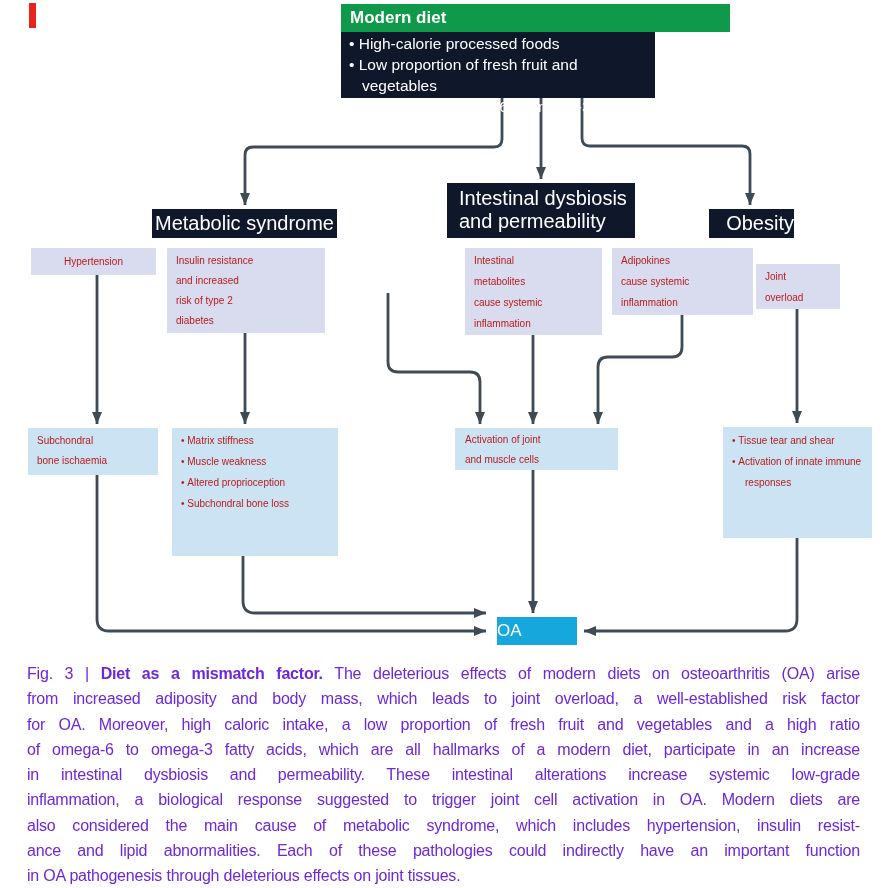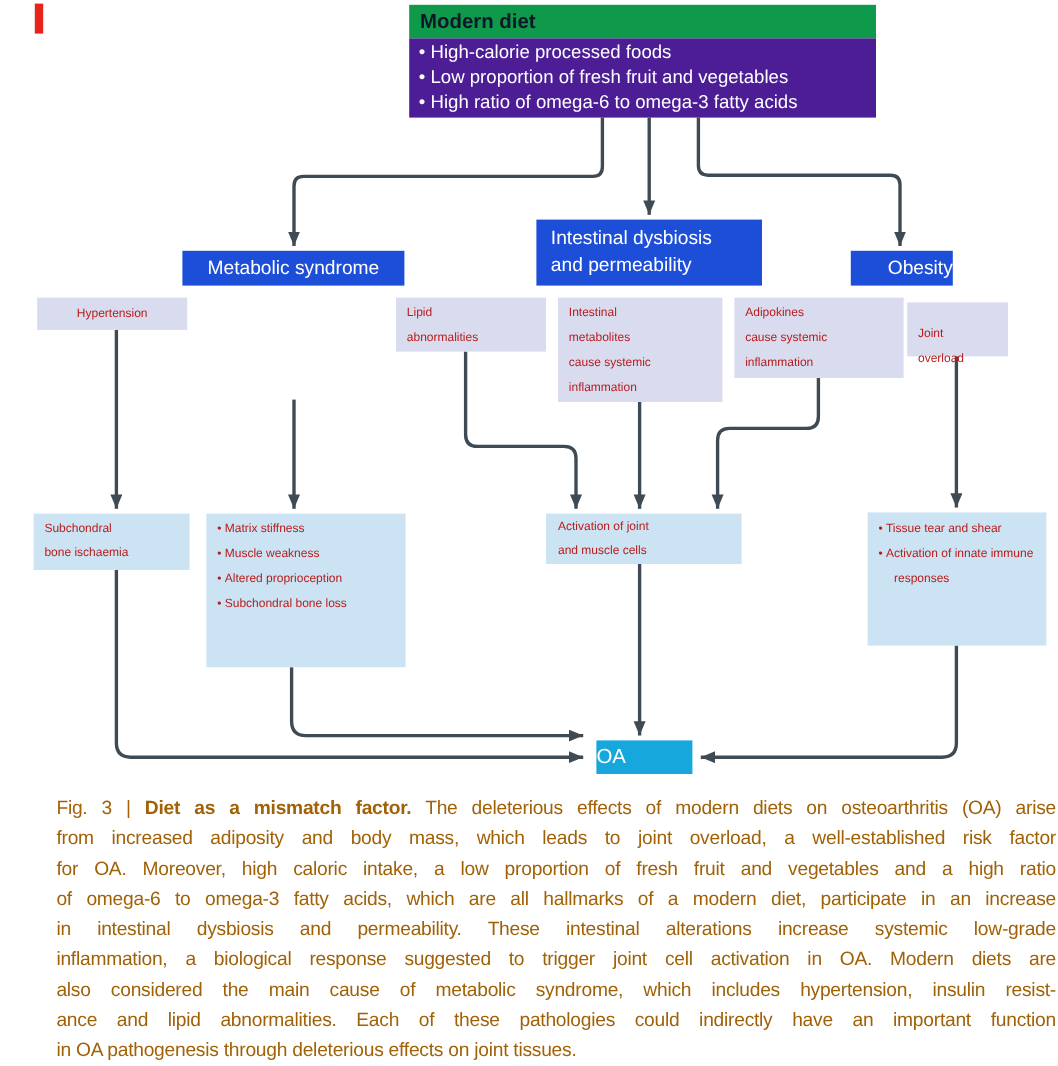--- a/index.html
+++ b/index.html
@@ -6,51 +6,51 @@
   .figure {
     position:relative; width:882px; height:888px; background:#ffffff;
     font-family:"Liberation Sans", sans-serif; overflow:hidden;
   }
   .red-tab { position:absolute; left:29px; top:3px; width:7px; height:25px; background:#e7231c; }
   svg.connectors { position:absolute; left:0; top:0; }
   .node { position:absolute; box-sizing:border-box; color:#b91c1c; font-size:10px; line-height:20px; }
   .pre { white-space:pre-line; }
   
   .diet-header { left:341px; top:4px; width:389px; height:28px; background:#0e9a4a;
-    color:#0f172a; font-weight:bold; font-size:17px; line-height:28px; padding-left:9px; }
-  .diet-body { left:341px; top:32px; width:389px; height:66px; background:#4c1d95;
+    color:#ffffff; font-weight:bold; font-size:17px; line-height:28px; padding-left:9px; }
+  .diet-body { left:341px; top:32px; width:314px; height:66px; background:#0f172a;
     color:#ffffff; font-size:15.5px; line-height:21px; padding:1px 6px 0 8px; }
   
-  .steel { background:#1d4ed8; color:#ffffff; font-size:16px; }
+  .steel { background:#0f172a; color:#ffffff; font-size:20px; }
   .n-metabolic { left:152px; top:209px; width:185px; height:29px; line-height:29px; text-align:center; }
   .n-dysbiosis { left:447px; top:183px; width:188px; height:55px; line-height:23px; padding:4px 0 0 12px; }
   .n-obesity { left:709px; top:209px; width:85px; height:29px; line-height:29px; text-align:right; }
   
   .lav { background:#d9dbee; }
   .n-hypertension { left:31px; top:248px; width:125px; height:27px; line-height:27px; text-align:center; }
   .n-insulin { left:167px; top:248px; width:158px; height:85px; padding:3px 0 0 9px; }
   .n-lipid { left:330px; top:248px; width:125px; height:45px; line-height:21px; padding:2px 0 0 9px; }
   .n-metabolites { left:465px; top:248px; width:137px; height:87px; line-height:21px; padding:2px 0 0 9px; }
   .n-adipokines { left:612px; top:248px; width:141px; height:67px; line-height:21px; padding:2px 0 0 9px; }
-  .n-joint { left:756px; top:252px; width:84px; height:45px; line-height:21px; padding:16px 0 0 9px; }
+  .n-joint { left:756px; top:264px; width:84px; height:45px; line-height:21px; padding:2px 0 0 9px; }
   
   .lblue { background:#cbe3f2; }
   .n-subchondral { left:28px; top:428px; width:130px; height:47px; padding:3px 0 0 9px; }
   .n-matrix { left:172px; top:428px; width:166px; height:128px; line-height:21px; padding:2px 4px 0 9px; }
   .n-activation { left:455px; top:428px; width:163px; height:42px; padding:2px 0 0 10px; }
   .n-tissue { left:723px; top:427px; width:149px; height:111px; line-height:21px; padding:3px 4px 0 9px; }
   
   .n-oa { left:497px; top:617px; width:80px; height:28px; background:#16a7dc;
     color:#ffffff; font-size:17px; line-height:28px; text-align:left; }
   
   .li { padding-left:13px; text-indent:-13px; }
   .li::before { content:"\2022\00a0"; }
   
   .caption { position:absolute; left:27px; top:661px; width:833px;
-    color:#a16207; font-size:16px; line-height:25.3px; letter-spacing:-0.2px;margin-left:20px; }
+    color:#6d28d9; font-size:16px; line-height:25.3px; letter-spacing:-0.2px; }
   .cap-line { text-align:justify; text-align-last:justify; }
   [data-bind-list] .cap-line:last-child { text-align-last:left; }
 </style>
 </head>
 <body>
 
 <div class="figure">
 
   <div class="red-tab"></div>
 
@@ -83,22 +83,24 @@
       <div class="li">Low proportion of fresh fruit and vegetables</div>
       <div class="li">High ratio of omega-6 to omega-3 fatty acids</div>
     </div>
 
   <div class="node steel n-metabolic" data-bind="diagram.metabolic_syndrome">Metabolic syndrome</div>
   <div class="node steel n-dysbiosis pre" data-bind="diagram.intestinal_dysbiosis">Intestinal dysbiosis
 and permeability</div>
   <div class="node steel n-obesity" data-bind="diagram.obesity">Obesity</div>
 
   <div class="node lav n-hypertension" data-bind="diagram.hypertension">Hypertension</div>
-  <div class="node lav n-lipid pre" data-bind="diagram.lipid_abnormalities">Lipid
-abnormalities</div>
+  <div class="node lav n-insulin pre" data-bind="diagram.insulin_resistance">Insulin resistance
+and increased
+risk of type 2
+diabetes</div>
   <div class="node lav n-metabolites pre" data-bind="diagram.intestinal_metabolites">Intestinal
 metabolites
 cause systemic
 inflammation</div>
   <div class="node lav n-adipokines pre" data-bind="diagram.adipokines">Adipokines
 cause systemic
 inflammation</div>
   <div class="node lav n-joint pre" data-bind="diagram.joint_overload">Joint
 overload</div>
 

